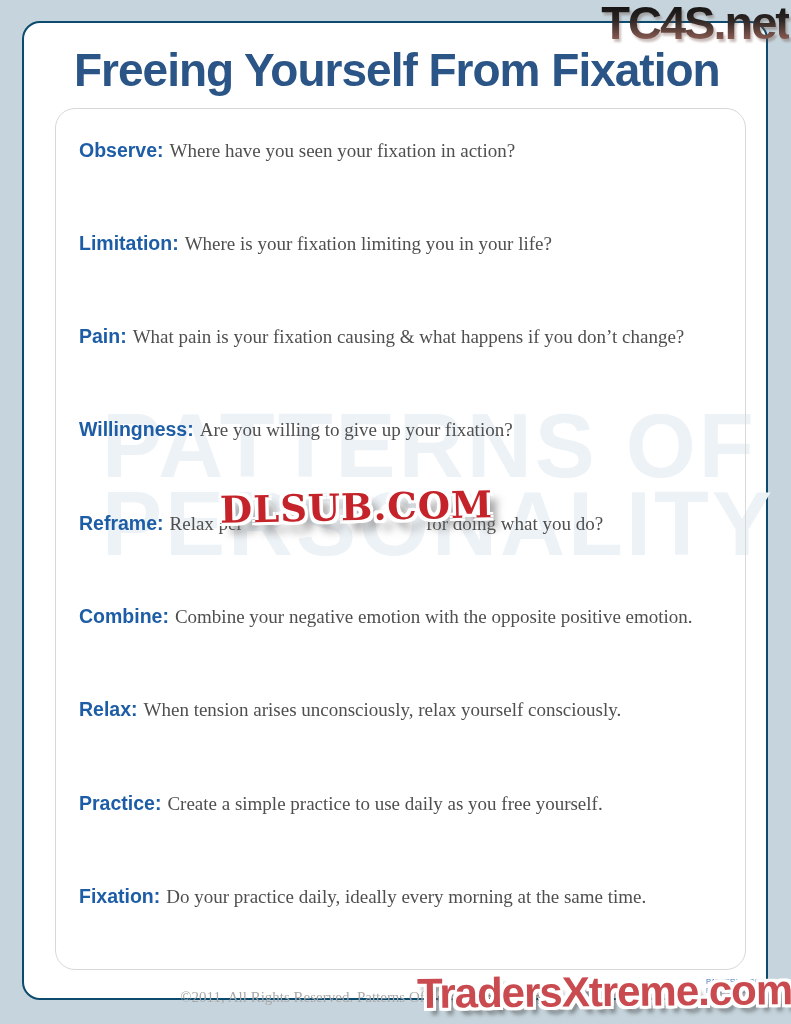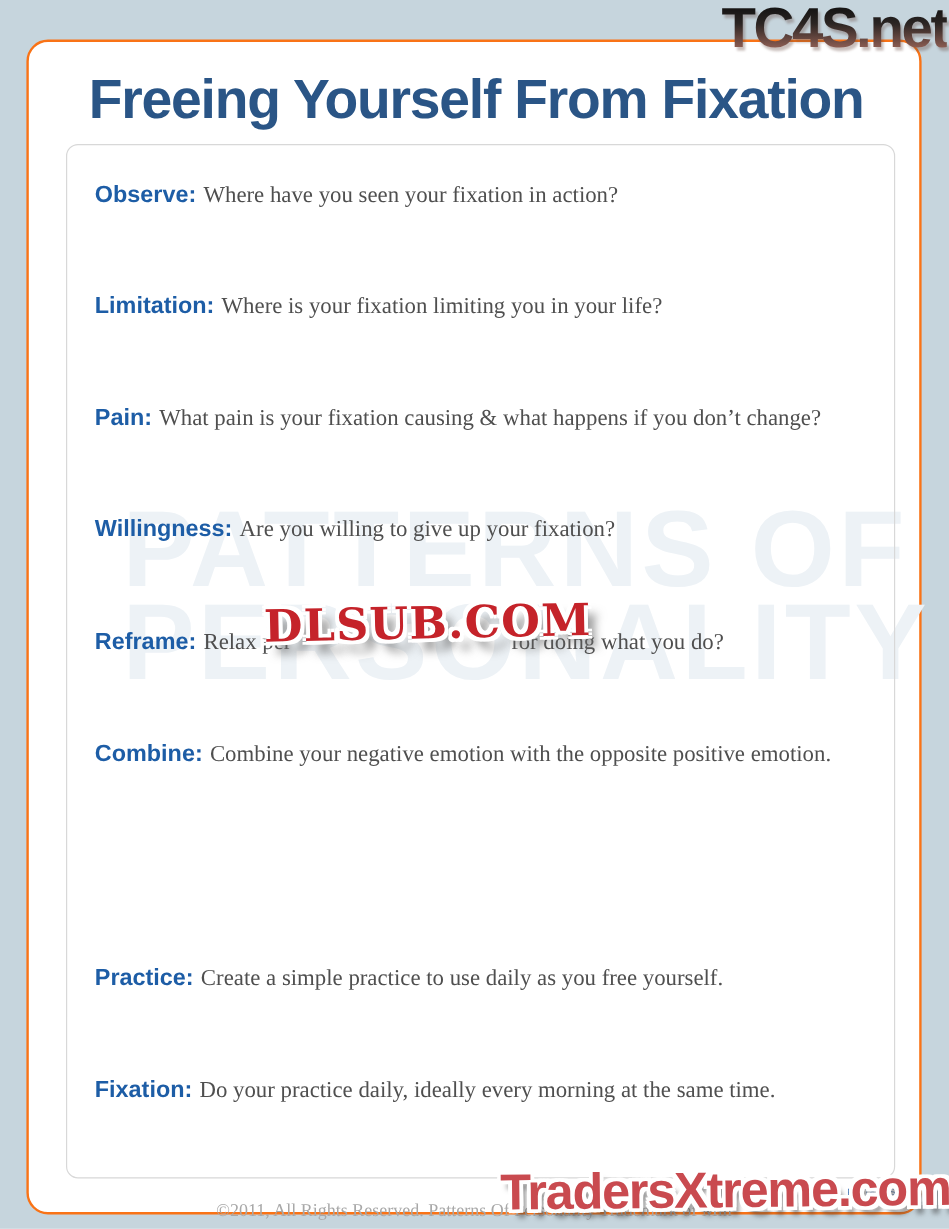--- a/index.html
+++ b/index.html
@@ -8,24 +8,23 @@
     position:relative;
     background:#c6d5dd;
     font-family:"Liberation Sans", sans-serif;
     overflow:hidden;
   }
 
   .card {
     position:absolute; left:22px; top:21px;
     width:746px; height:979px;
     background:#ffffff;
-    border:2px solid #f97316;
+    border:2px solid #0c4a6e;
     border-radius:18px;
     z-index:1;
-    margin-top:12px;
   }
 
   .page-title {
     position:absolute; left:50px; top:20px;
     font-size:46px; font-weight:bold; letter-spacing:-1px;
     color:#2a5586;
     white-space:nowrap;
   }
 
   .bg-watermark {
@@ -35,21 +34,21 @@
     color:#edf2f6;
     z-index:0;
     white-space:nowrap;
     user-select:none;
   }
 
   .inner-box {
     position:absolute; left:31px; top:85px;
     width:691px; height:862px;
     border:1px solid #d8d8d8;
-    border-radius:10px;
+    border-radius:20px;
     background:transparent;
     z-index:2;
   }
 
   .item {
     position:absolute; left:23px; right:14px;
     font-size:19px; line-height:28px;
     white-space:nowrap;
   }
   .item .label {
@@ -153,20 +152,23 @@
     </div>
 
     <div class="item" style="top:400px">
       <span class="label">Reframe:</span><span class="body">Relax per</span><span class="gap"></span><span class="body">for doing what you do?</span>
     </div>
 
     <div class="item" style="top:493px">
       <span class="label">Combine:</span><span class="body">Combine your negative emotion with the opposite positive emotion.</span>
     </div>
 
+    <div class="item" style="top:586px">
+      <span class="label">Relax:</span><span class="body">When tension arises unconsciously, relax yourself consciously.</span>
+    </div>
 
     <div class="item" style="top:680px">
       <span class="label">Practice:</span><span class="body">Create a simple practice to use daily as you free yourself.</span>
     </div>
 
     <div class="item" style="top:773px">
       <span class="label">Fixation:</span><span class="body">Do your practice daily, ideally every morning at the same time.</span>
     </div>
 
   </div>

